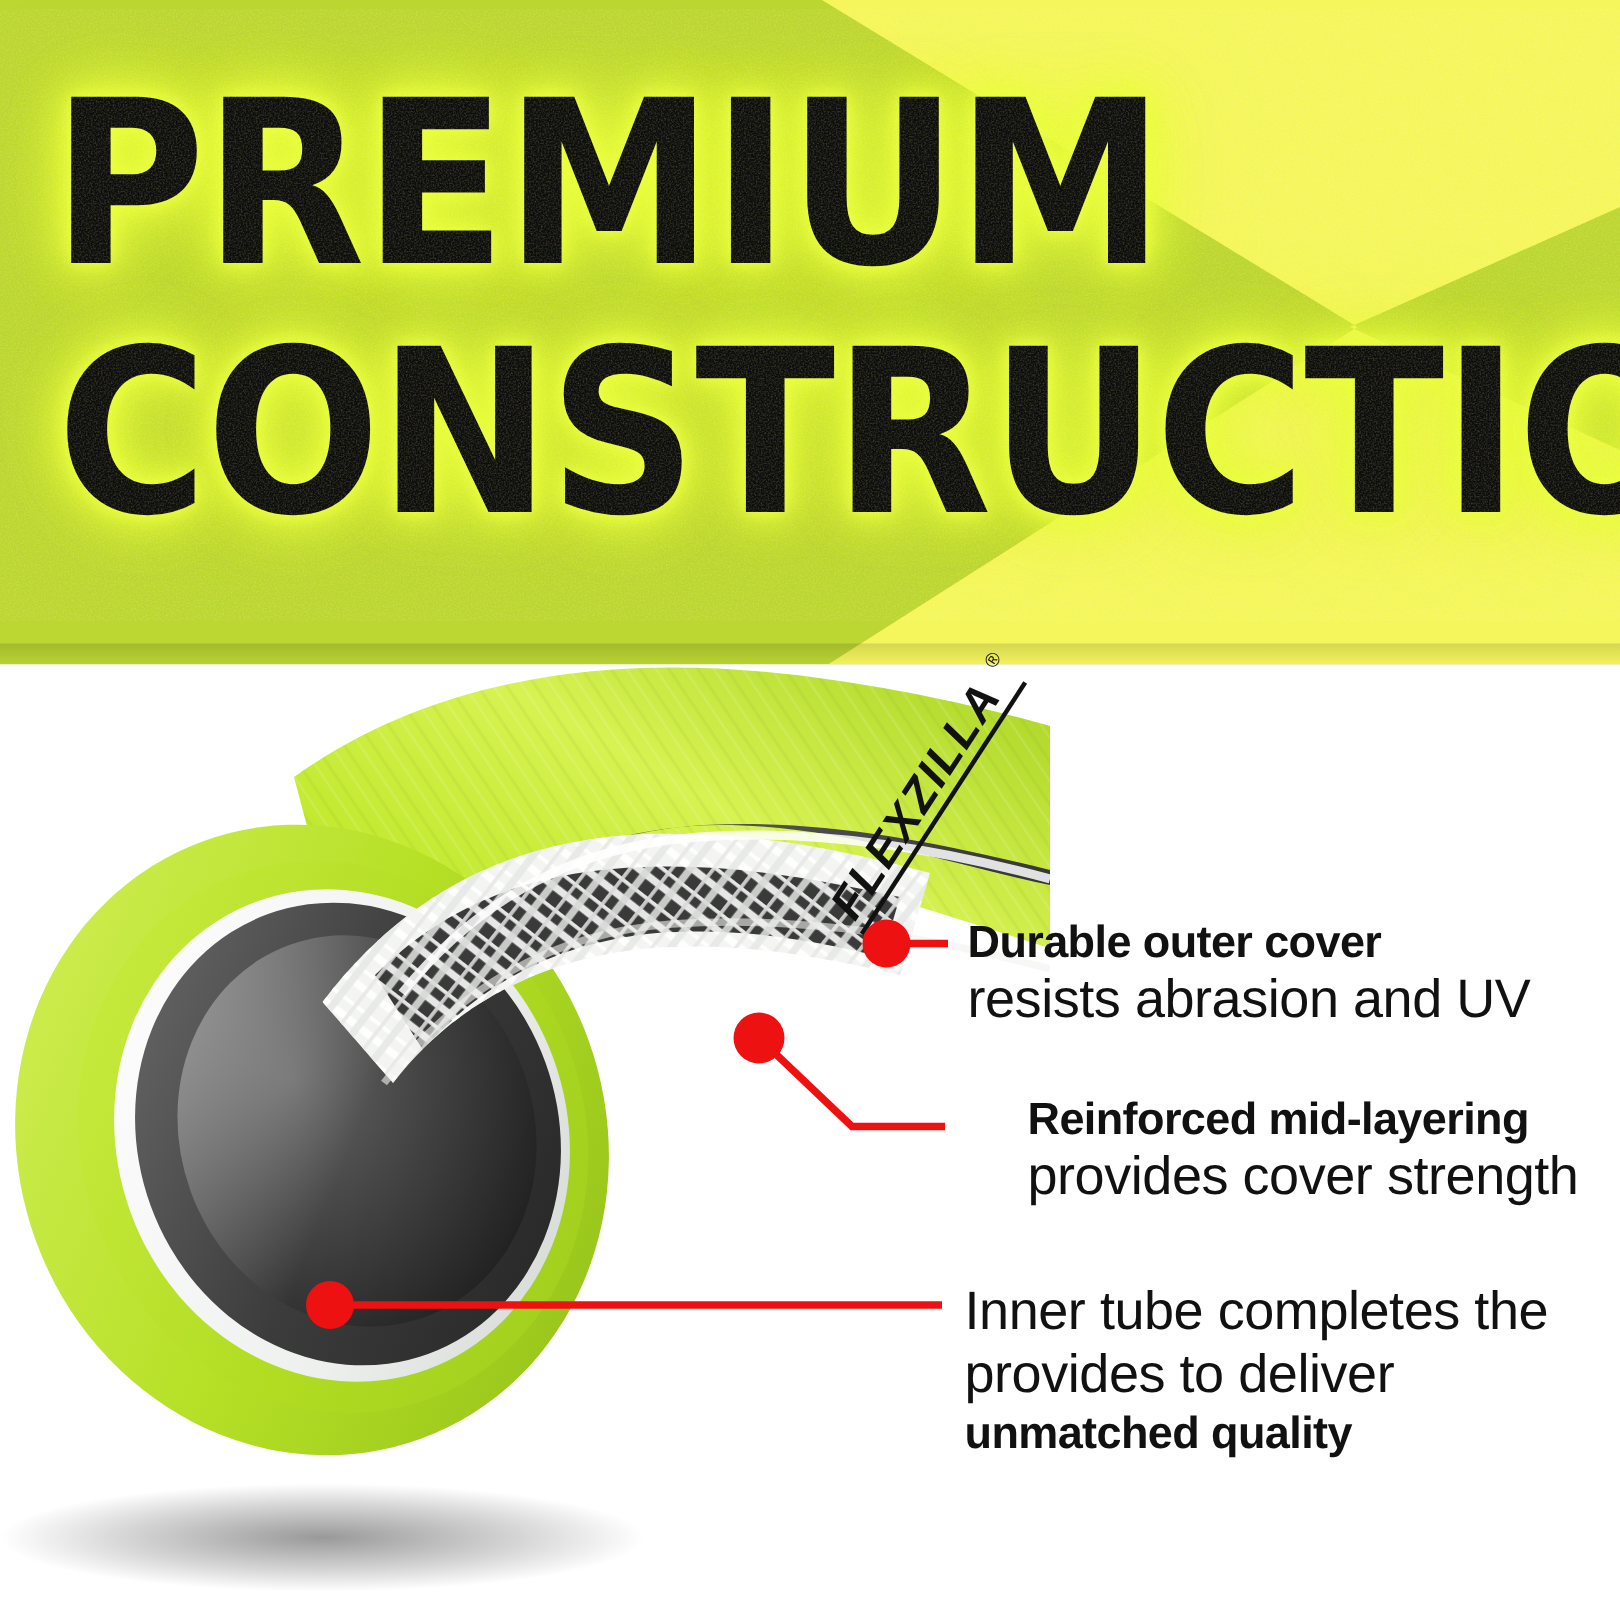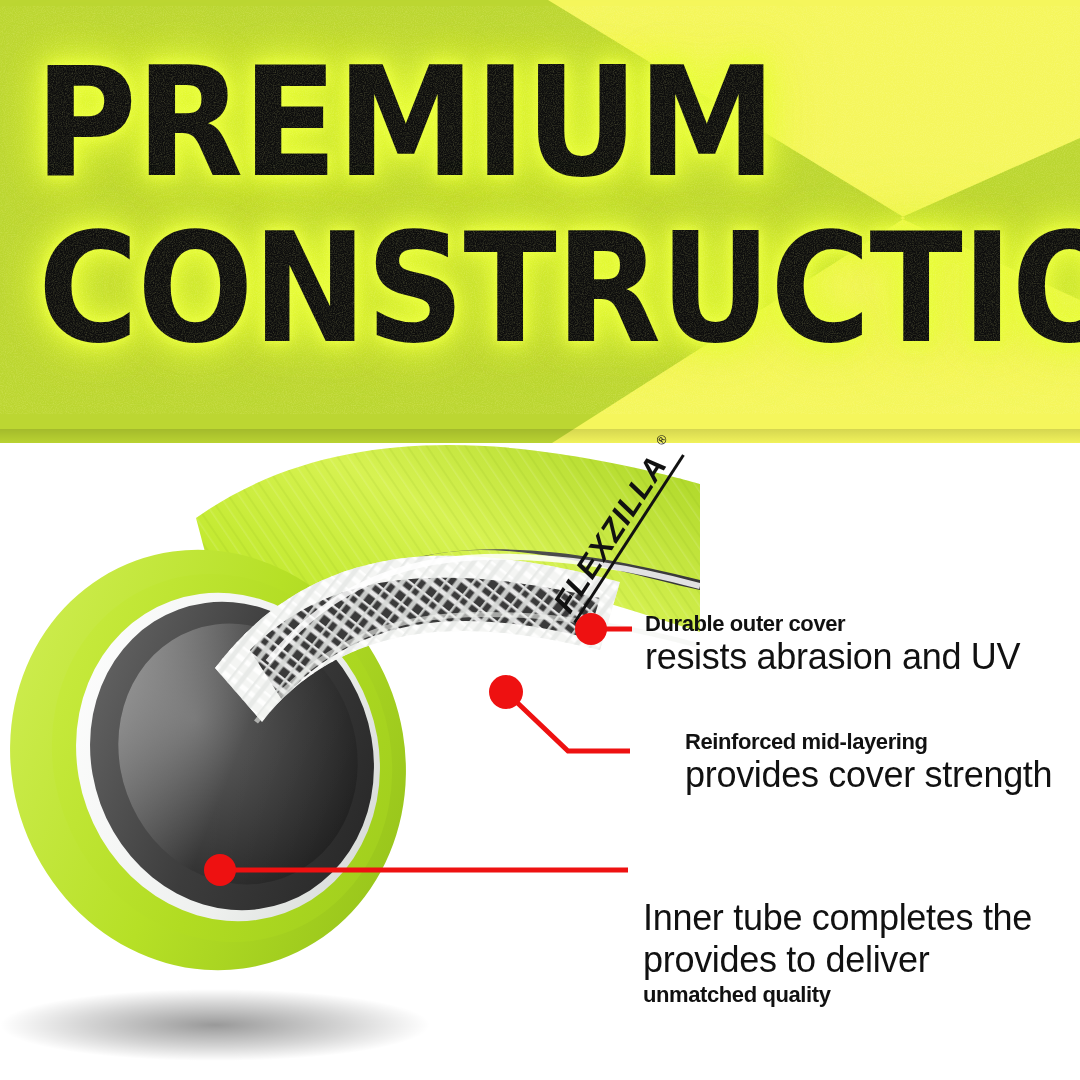--- a/index.html
+++ b/index.html
@@ -24,25 +24,25 @@
       white-space:nowrap;}
   #hl1{position:absolute;left:42px;top:22px;font-size:152px;transform:scaleX(1.02);}
   #hl2{position:absolute;left:38px;top:188px;font-size:152px;transform:scaleX(1.0);}
   .speck{position:absolute;inset:0;pointer-events:none;mix-blend-mode:screen;opacity:.55;}
 
   
   #hose-art{position:absolute;left:0;top:400px;width:700px;height:680px;}
 
   
   .callout{position:absolute;color:#111;}
-  .co-strong{font-weight:700;font-size:22px;line-height:1.12;letter-spacing:-.4px;}
+  .co-strong{font-weight:700;font-size:30px;line-height:1.12;letter-spacing:-.4px;}
   .co-reg{font-weight:400;font-size:36px;line-height:1.12;letter-spacing:-.3px;}
   #callout-1{left:645px;top:612px;width:430px;}
   #callout-2{left:645px;top:730px;width:432px;margin-left:40px;}
-  #callout-3{left:643px;top:853px;width:420px;margin-top:44px;}
+  #callout-3{left:643px;top:853px;width:420px;}
   #callout-3 .co-reg{line-height:1.18;}
   #callout-3 .co-strong{line-height:1.18;}
 
   #leaders{position:absolute;left:0;top:0;width:1080px;height:1080px;pointer-events:none;}
 </style>
 </head>
 <body>
 
 <div id="stage">
 

